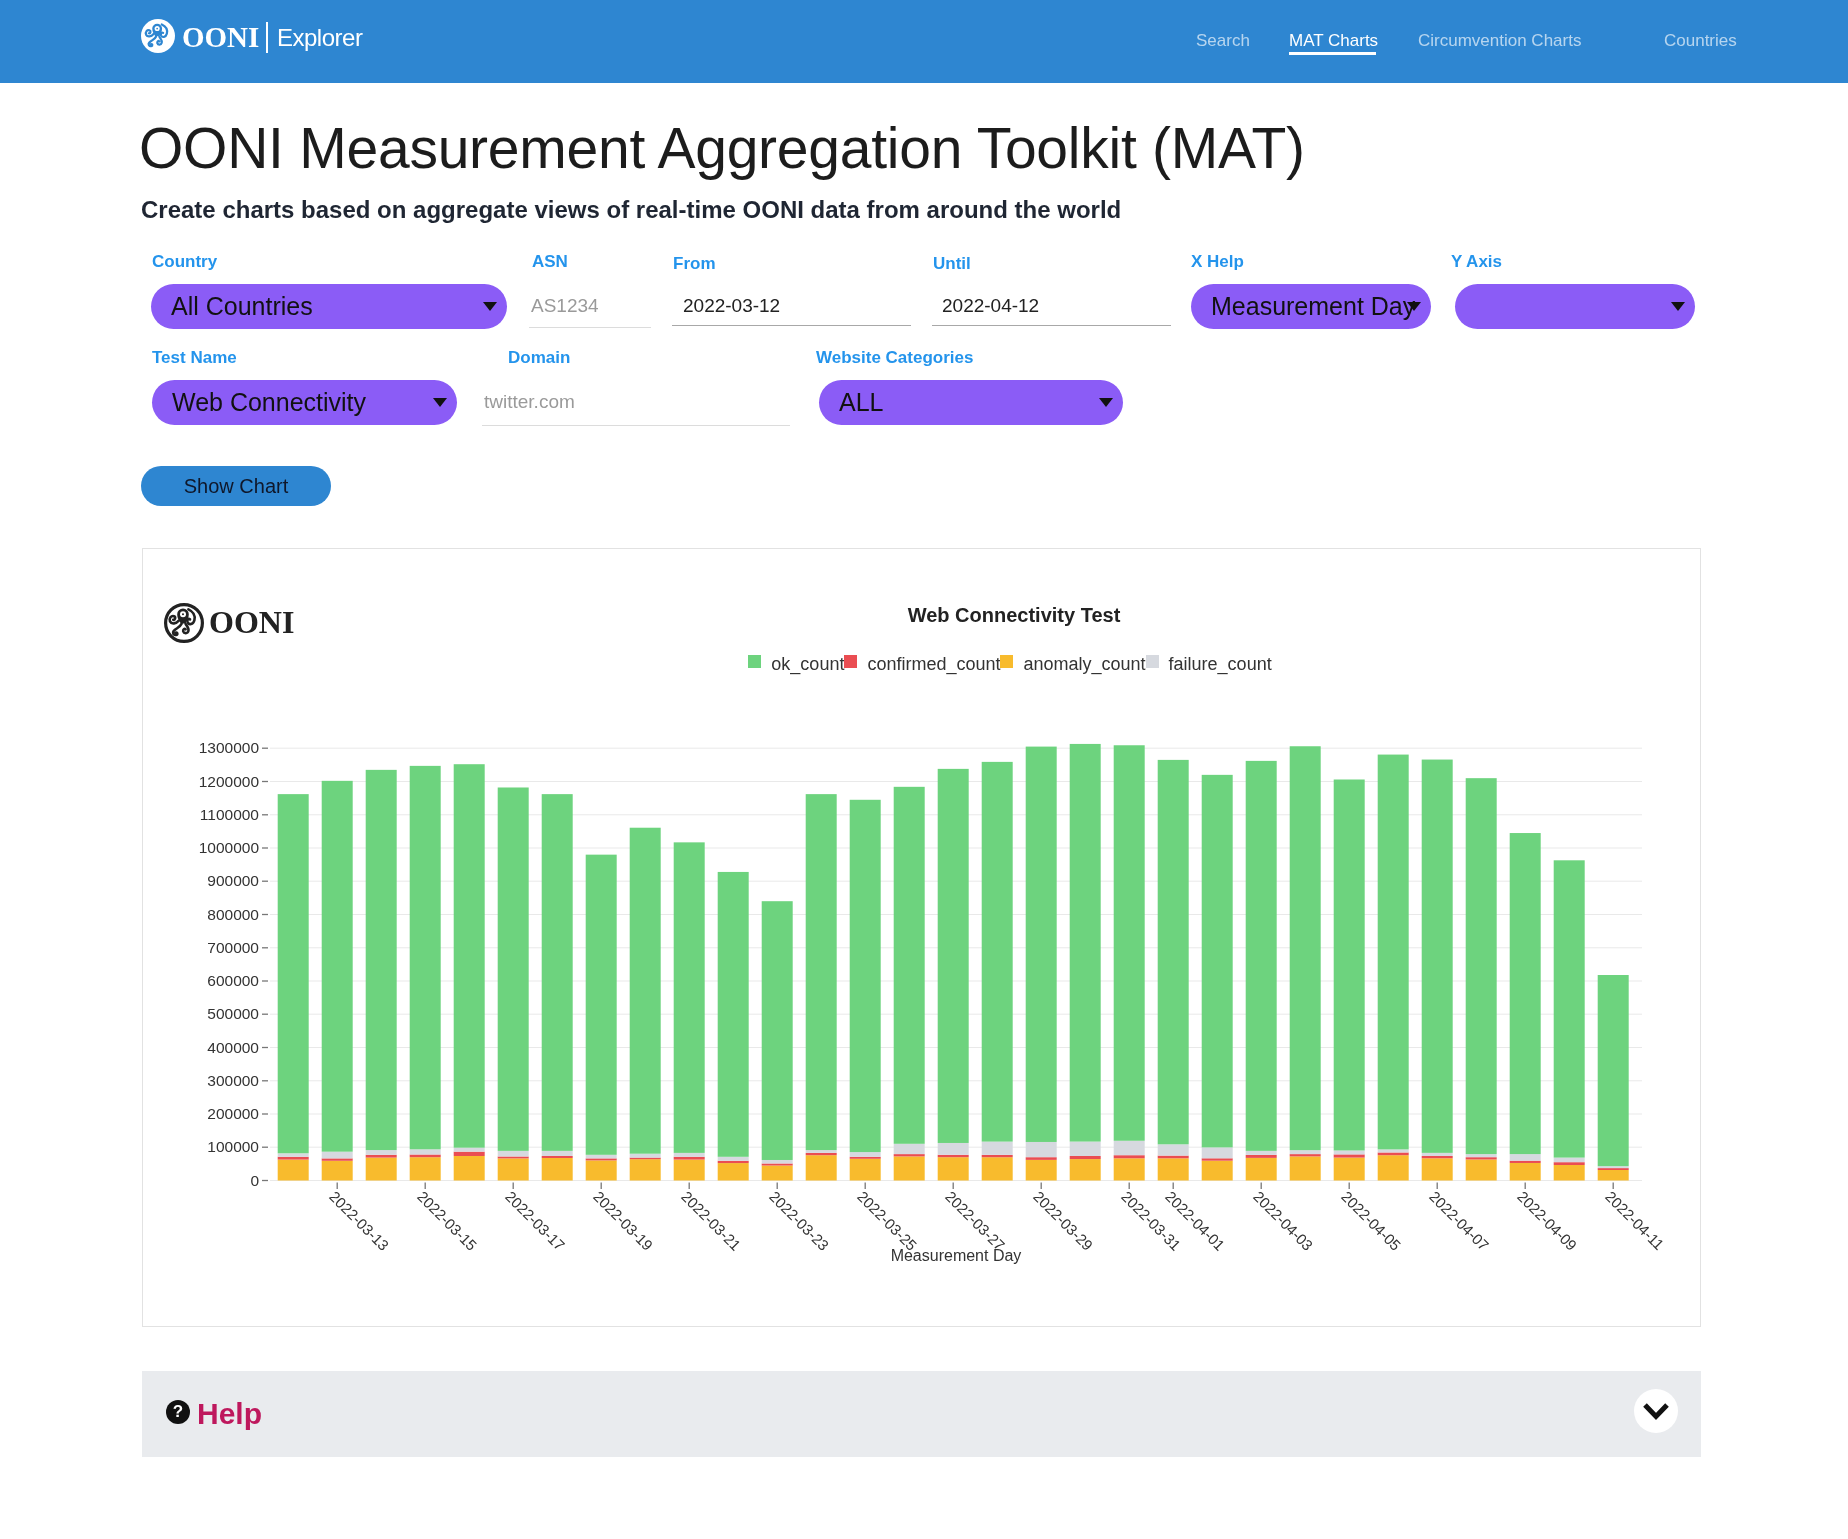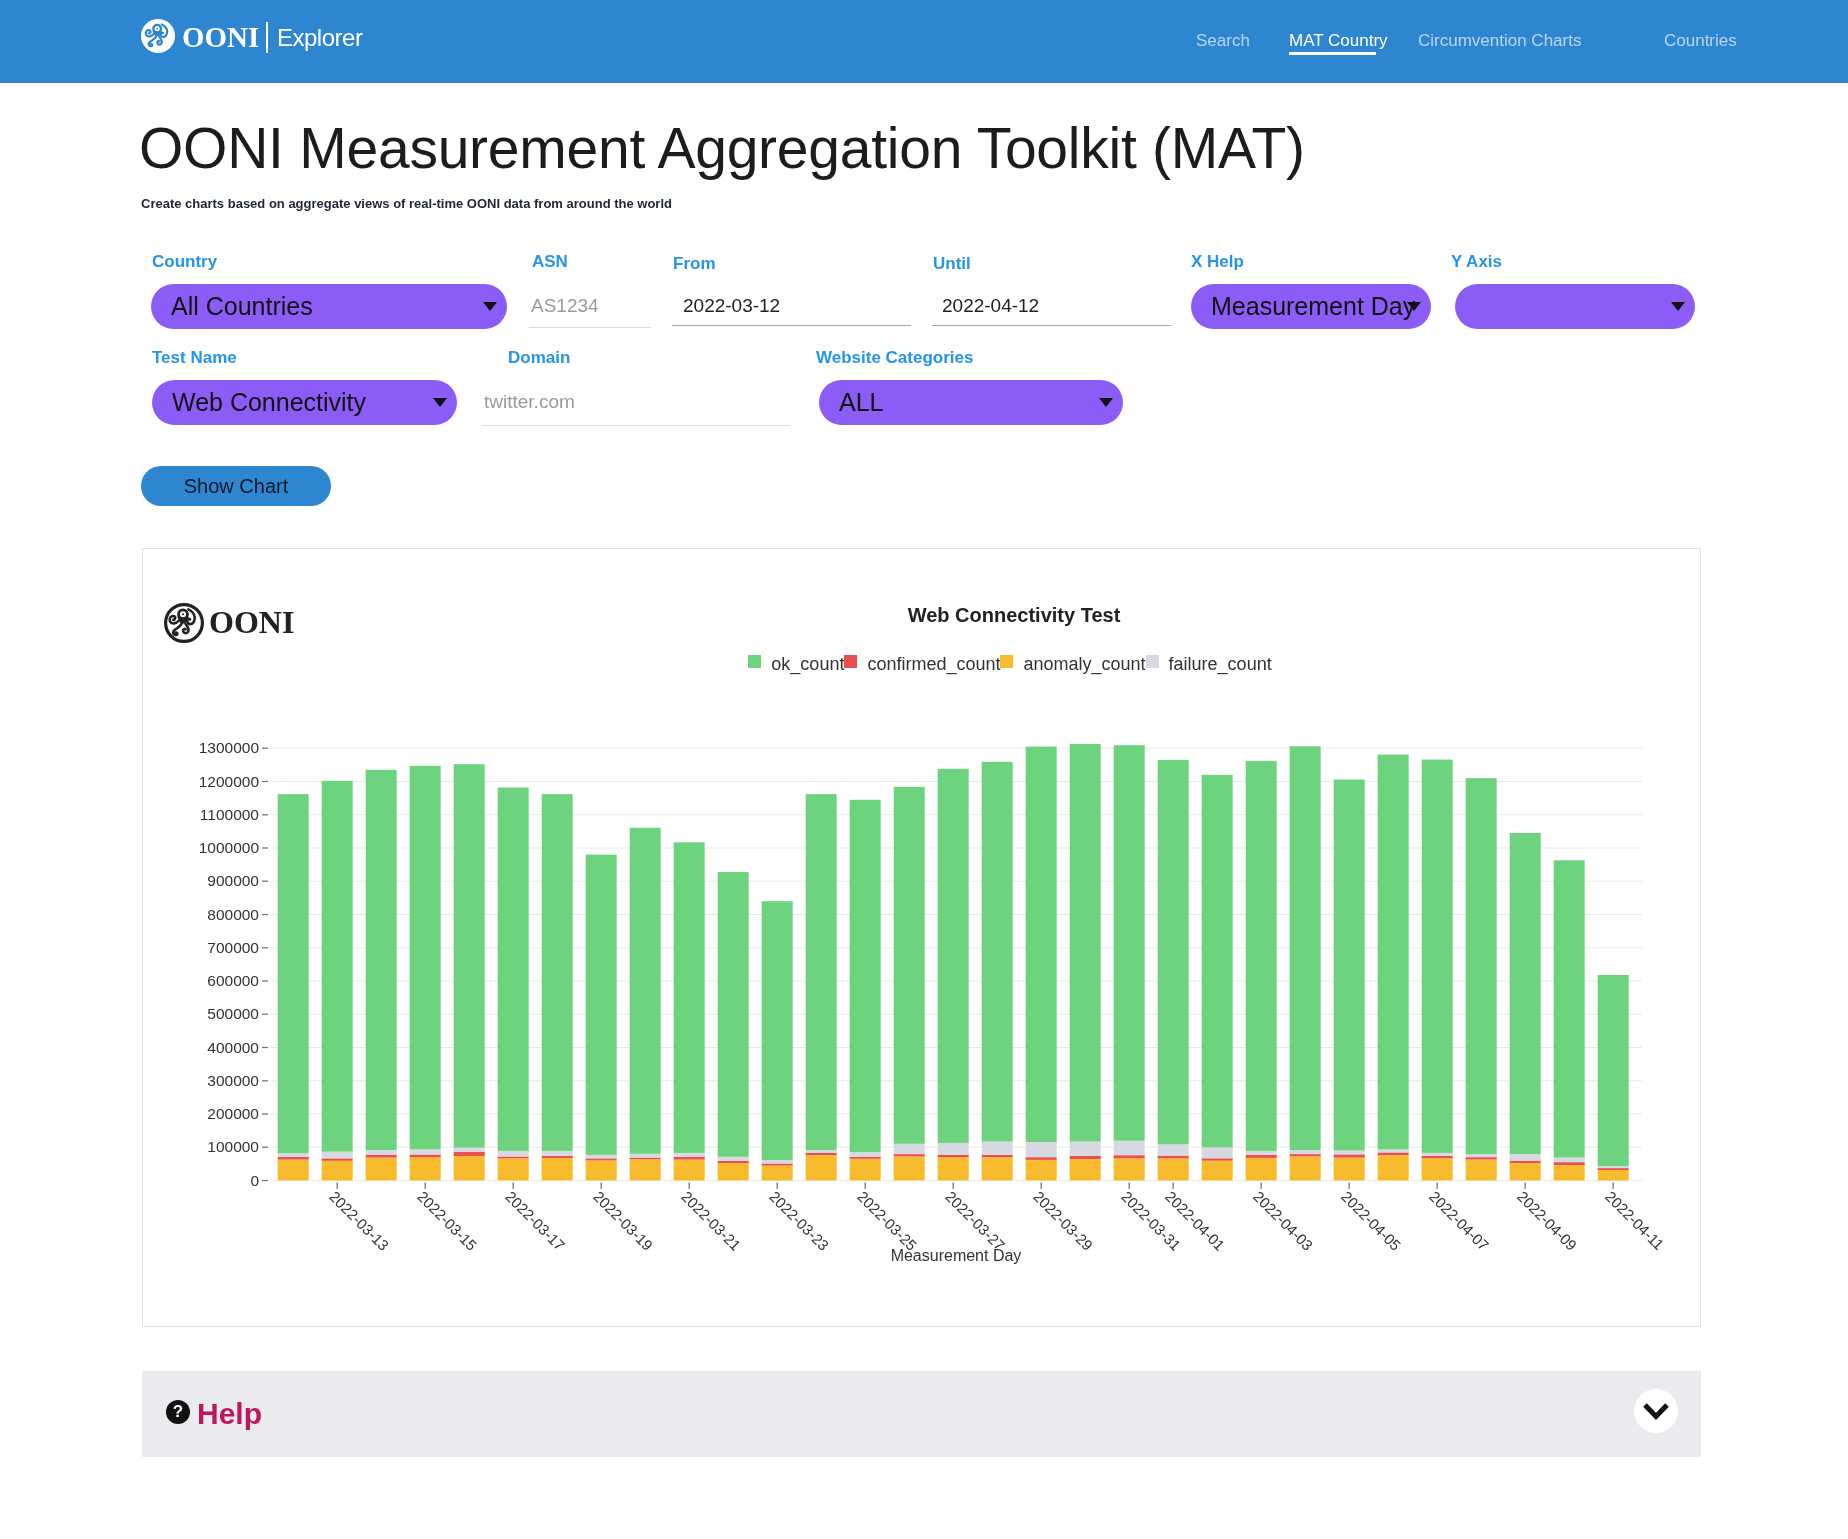--- a/index.html
+++ b/index.html
@@ -9,21 +9,21 @@
 .header { position:absolute; left:0; top:0; width:1848px; height:83px; background:#2e86d1; }
 .logo { position:absolute; left:141px; top:19px; }
 .brand { position:absolute; left:182px; top:21px; color:#fff; font-family:"Liberation Serif", serif; font-weight:bold; font-size:29px; }
 .brandbar { position:absolute; left:266px; top:22px; width:2px; height:31px; background:#fff; }
 .brandex { position:absolute; left:277px; top:24px; color:#fff; font-size:24px; font-weight:400; letter-spacing:-0.5px; }
 .nav { position:absolute; top:31px; font-size:17px; }
 .nav a { color:rgba(255,255,255,0.65); text-decoration:none; }
 .nav a.active { color:#fff; }
 .underline { position:absolute; left:1289px; top:52px; width:87px; height:3px; background:#fff; }
 h1 { position:absolute; left:139px; top:115px; font-size:57px; font-weight:400; color:#1c1c1c; letter-spacing:-0.25px; }
-.subtitle { position:absolute; left:141px; top:196px; font-size:13px; font-weight:bold; color:#1f2633; }
+.subtitle { position:absolute; left:141px; top:196px; font-size:24px; font-weight:bold; color:#1f2633; }
 .label { position:absolute; color:#2494ec; font-size:17px; font-weight:600; }
 .pill { position:absolute; height:45px; background:#8b5cf6; border-radius:23px; font-size:25px; color:#111; line-height:45px; padding-left:20px; top:284px; }
 .pill .caret { position:absolute; right:10px; top:18px; width:0; height:0; border-left:7px solid transparent; border-right:7px solid transparent; border-top:9px solid #111; }
 .input { position:absolute; height:44px; top:284px; font-size:19px; line-height:44px; }
 .input.ph { color:#9a9a9a; }
 .input.val { color:#222; }
 .u { position:absolute; height:1px; }
 .btn { position:absolute; left:141px; top:466px; width:190px; height:40px; background:#2e86d1; border-radius:20px; color:#0f172a; font-size:20px; text-align:center; line-height:40px; }
 .card { position:absolute; left:142px; top:548px; width:1559px; height:779px; border:1px solid #e2e2e2; background:#fff; }
 .chartlogo { position:absolute; left:164px; top:603px; }
@@ -50,21 +50,21 @@
           <path d="M37 44 C30 52 19 54 15 46 C12 38 18 31 25 33 C30 35 28 43 23 42"></path>
           <path d="M61 16 C72 21 79 31 76 43 C73 54 62 56 59 48 C57 42 61 38 65 41"></path>
           <path d="M44 52 C40 61 30 63 24 70 C20 75 24 81 30 80 C35 79 34 72 29 74"></path>
           <path d="M54 52 C58 59 63 63 61 70 C59 77 50 77 48 71 C47 66 51 63 54 66"></path>
         </g>
       </svg></div>
   <div class="brand">OONI</div>
   <div class="brandbar"></div>
   <div class="brandex">Explorer</div>
   <div class="nav" style="left:1196px;"><a>Search</a></div>
-  <div class="nav" style="left:1289px;"><a class="active">MAT Country</a></div>
+  <div class="nav" style="left:1289px;"><a class="active">MAT Charts</a></div>
   <div class="underline"></div>
   <div class="nav" style="left:1418px;"><a>Circumvention Charts</a></div>
   <div class="nav" style="left:1640px;margin-left:24px;"><a>Countries</a></div>
 </div>
 <h1>OONI Measurement Aggregation Toolkit (MAT)</h1>
 <div class="subtitle">Create charts based on aggregate views of real-time OONI data from around the world</div>
 
 <div class="label" style="left:152px; top:252px;">Country</div>
 <div class="label" style="left:532px; top:252px;">ASN</div>
 <div class="label" style="left:673px; top:254px;">From</div>

